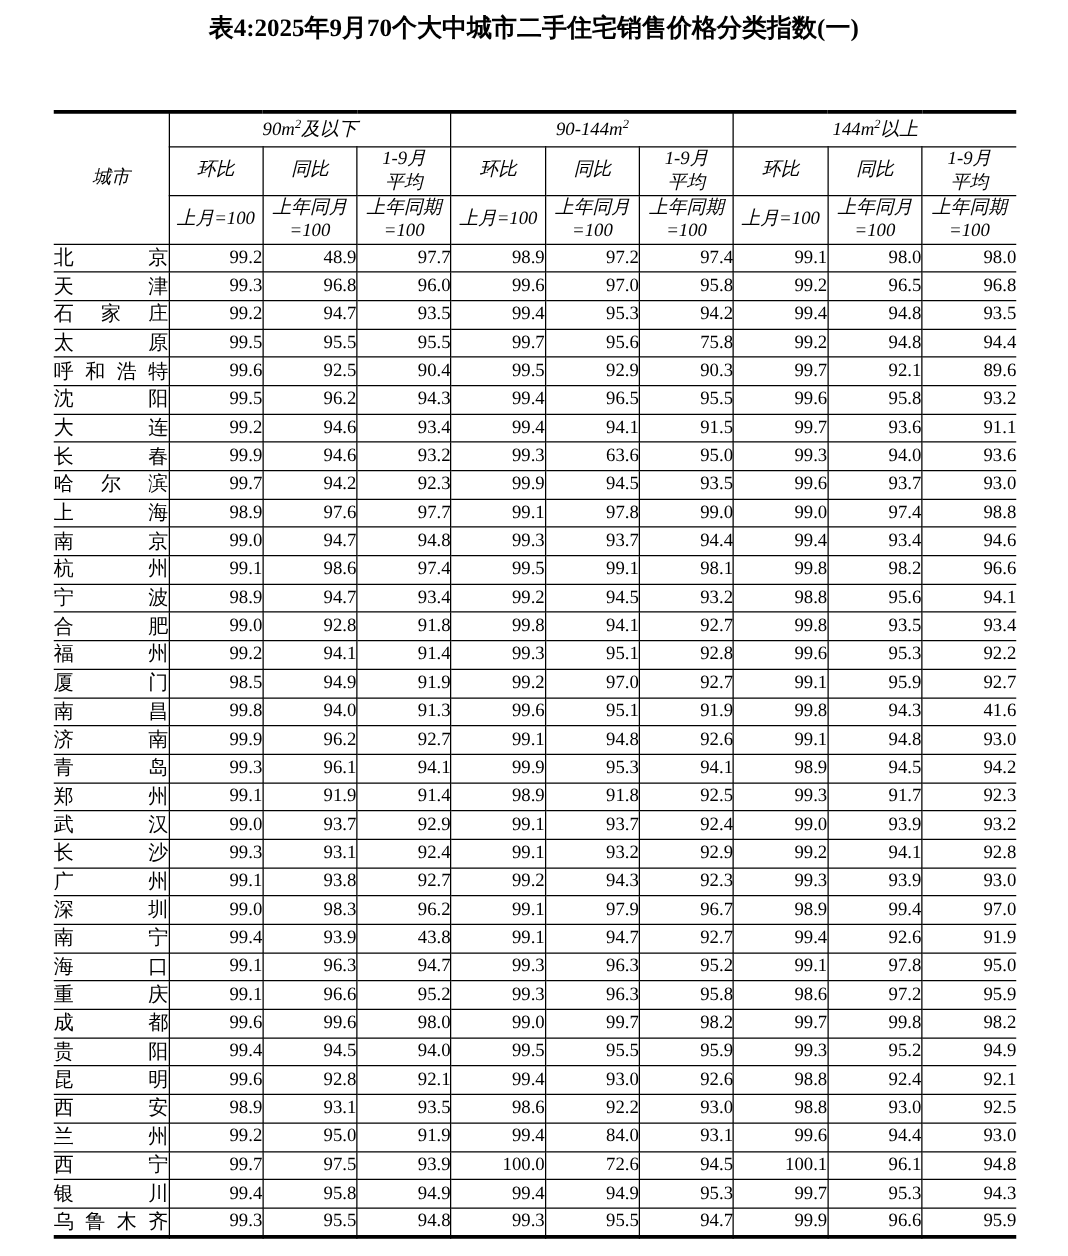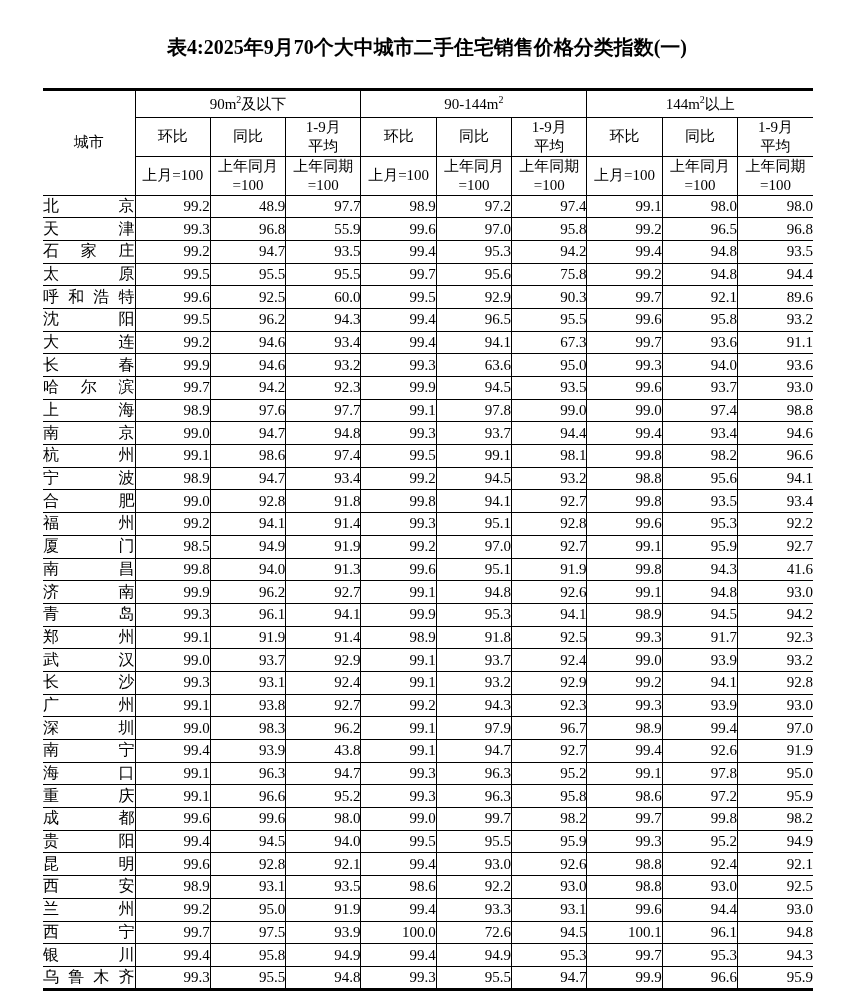--- a/index.html
+++ b/index.html
@@ -6,21 +6,21 @@
   .page{
     position:relative;
     width:854px;height:1005px;
     background:#ffffff;
     font-family:"Liberation Serif","DejaVu Serif",serif;
     color:#000;
     overflow:hidden;
   }
   .title{
     margin:0;
-    padding-top:34px;
+    padding-top:9px;
     text-align:center;
     font-size:20px;
     font-weight:bold;
     color:#000000;
     font-family:"Liberation Serif","DejaVu Serif",serif;
   }
   table.idx{
     position:absolute;
     left:43px;top:88px;
     width:770px;
@@ -41,20 +41,21 @@
   table.idx .edge-left{border-left:none;}
   table.idx .edge-right{border-right:none;}
   thead tr.r-group{height:28px;}
   thead tr.r-metric{height:38px;}
   thead tr.r-base{height:39px;}
   thead th{
     text-align:center;
     font-size:15px;
     line-height:1.25;
     white-space:pre-line;
+    font-style:italic;
   }
   thead th sup{
     font-size:10px;
     line-height:0;
   }
   tbody tr{height:22.7px;}
   td.city-cell{
     font-size:16px;
     padding:0 12px;
   }
@@ -147,21 +148,21 @@
         </tr>
         <tr>
           <td class="city-cell edge-left">
             <span class="city-spread">
               <span>天</span>
               <span>津</span>
             </span>
           </td>
           <td class="value-cell">99.3</td>
           <td class="value-cell">96.8</td>
-          <td class="value-cell">55.9</td>
+          <td class="value-cell">96.0</td>
           <td class="value-cell">99.6</td>
           <td class="value-cell">97.0</td>
           <td class="value-cell">95.8</td>
           <td class="value-cell">99.2</td>
           <td class="value-cell">96.5</td>
           <td class="value-cell edge-right">96.8</td>
         </tr>
         <tr>
           <td class="city-cell edge-left">
             <span class="city-spread">
@@ -201,21 +202,21 @@
           <td class="city-cell edge-left">
             <span class="city-spread">
               <span>呼</span>
               <span>和</span>
               <span>浩</span>
               <span>特</span>
             </span>
           </td>
           <td class="value-cell">99.6</td>
           <td class="value-cell">92.5</td>
-          <td class="value-cell">60.0</td>
+          <td class="value-cell">90.4</td>
           <td class="value-cell">99.5</td>
           <td class="value-cell">92.9</td>
           <td class="value-cell">90.3</td>
           <td class="value-cell">99.7</td>
           <td class="value-cell">92.1</td>
           <td class="value-cell edge-right">89.6</td>
         </tr>
         <tr>
           <td class="city-cell edge-left">
             <span class="city-spread">
@@ -238,21 +239,21 @@
             <span class="city-spread">
               <span>大</span>
               <span>连</span>
             </span>
           </td>
           <td class="value-cell">99.2</td>
           <td class="value-cell">94.6</td>
           <td class="value-cell">93.4</td>
           <td class="value-cell">99.4</td>
           <td class="value-cell">94.1</td>
-          <td class="value-cell">67.3</td>
+          <td class="value-cell">91.5</td>
           <td class="value-cell">99.7</td>
           <td class="value-cell">93.6</td>
           <td class="value-cell edge-right">91.1</td>
         </tr>
         <tr>
           <td class="city-cell edge-left">
             <span class="city-spread">
               <span>长</span>
               <span>春</span>
             </span>
@@ -663,21 +664,21 @@
           <td class="city-cell edge-left">
             <span class="city-spread">
               <span>兰</span>
               <span>州</span>
             </span>
           </td>
           <td class="value-cell">99.2</td>
           <td class="value-cell">95.0</td>
           <td class="value-cell">91.9</td>
           <td class="value-cell">99.4</td>
-          <td class="value-cell">93.3</td>
+          <td class="value-cell">84.0</td>
           <td class="value-cell">93.1</td>
           <td class="value-cell">99.6</td>
           <td class="value-cell">94.4</td>
           <td class="value-cell edge-right">93.0</td>
         </tr>
         <tr>
           <td class="city-cell edge-left">
             <span class="city-spread">
               <span>西</span>
               <span>宁</span>

